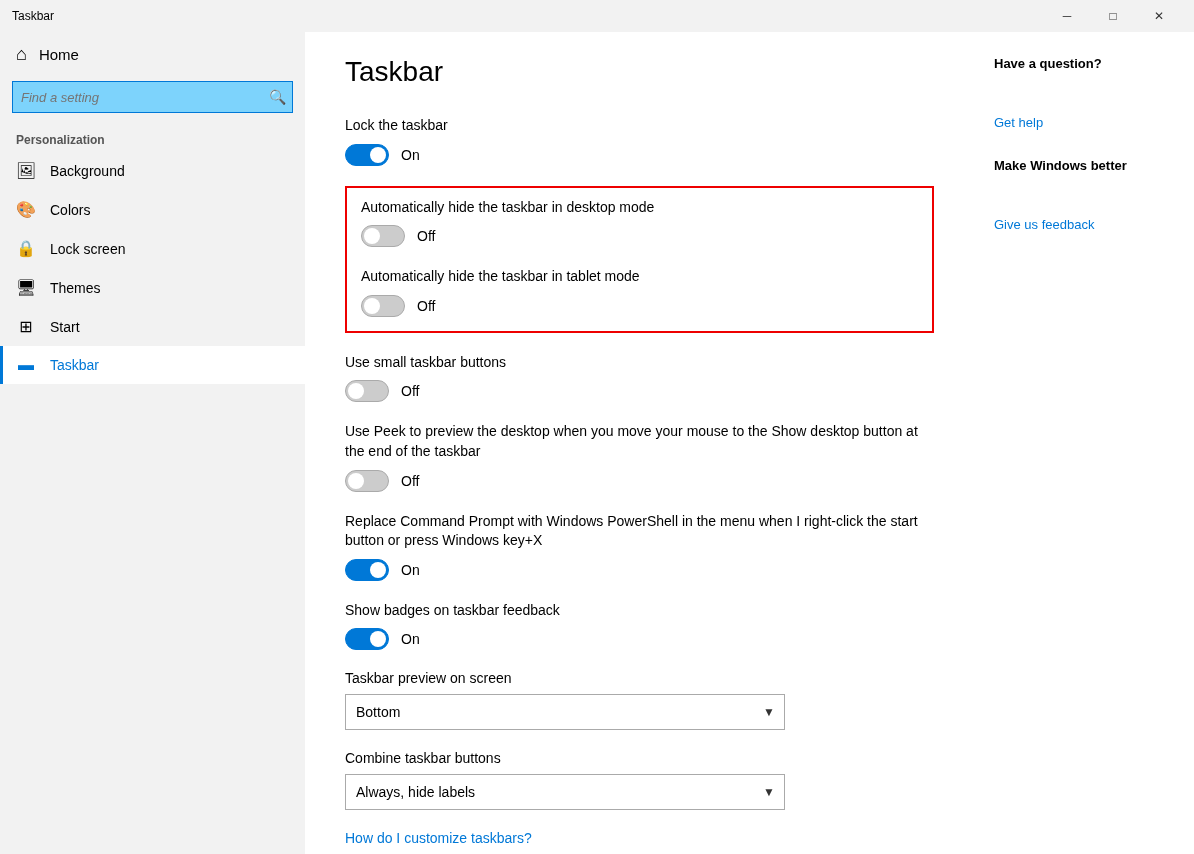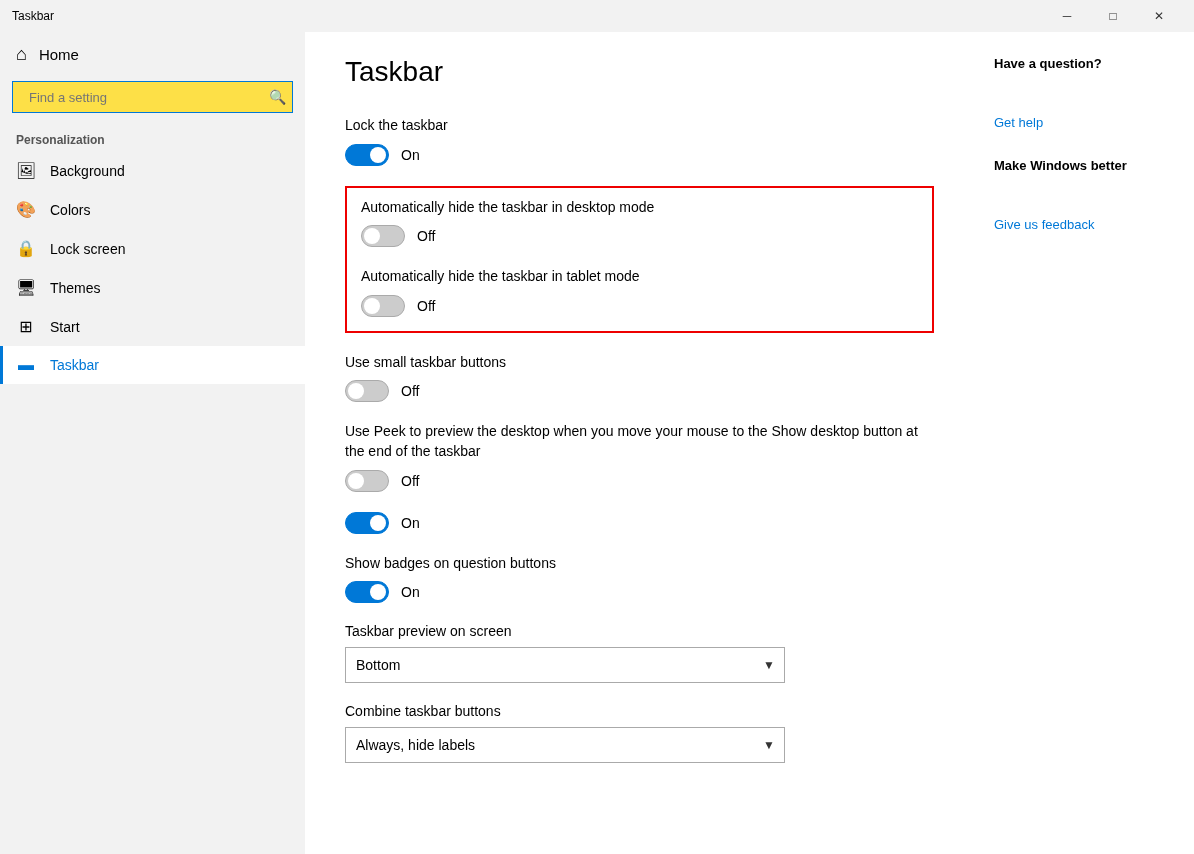--- a/index.html
+++ b/index.html
@@ -65,24 +65,25 @@
       font-size: 18px;
     }
     .search-box {
       margin: 4px 12px 12px 12px;
       position: relative;
     }
     .search-box input {
       width: 100%;
       height: 32px;
       border: 1.5px solid #0078d7;
-      background: #fde047;
-      padding: 0 30px 0 16px;
+      background: #7dd3fc;
+      padding: 0 30px 0 8px;
       font-size: 13px;
       outline: none;
+      font-style: italic;
     }
     .search-icon-btn {
       position: absolute;
       right: 6px;
       top: 50%;
       transform: translateY(-50%);
       background: none;
       border: none;
       cursor: pointer;
       color: #555;
@@ -349,28 +350,29 @@
 
     <div class="setting-item">
       <div class="setting-label">Use Peek to preview the desktop when you move your mouse to the Show desktop button at the end of the taskbar</div>
       <div class="toggle-row">
         <div class="toggle"></div>
         <span class="toggle-value">Off</span>
       </div>
     </div>
 
     <div class="setting-item">
+      <div class="setting-label">Replace Command Prompt with Windows PowerShell in the menu when I right-click the start button or press Windows key+X</div>
       <div class="toggle-row">
         <div class="toggle on"></div>
         <span class="toggle-value">On</span>
       </div>
     </div>
 
     <div class="setting-item">
-      <div class="setting-label">Show badges on question buttons</div>
+      <div class="setting-label">Show badges on taskbar feedback</div>
       <div class="toggle-row">
         <div class="toggle on"></div>
         <span class="toggle-value">On</span>
       </div>
     </div>
 
     <div class="dropdown-row">
       <div class="dropdown-label">Taskbar preview on screen</div>
       <div class="dropdown-wrapper">
         <select id="taskbar-location-select"><option>Bottom</option><option>Top</option><option>Left</option><option>Right</option></select>
@@ -379,20 +381,23 @@
     </div>
 
     <div class="dropdown-row">
       <div class="dropdown-label">Combine taskbar buttons</div>
       <div class="dropdown-wrapper">
         <select id="combine-buttons-select"><option>Always, hide labels</option><option>When taskbar is full</option><option>Never</option></select>
         <span class="dropdown-arrow">▼</span>
       </div>
     </div>
 
+    <div style="margin-top: 16px;">
+      <a class="help-link">How do I customize taskbars?</a>
+    </div>
   </div>
 
   <div class="right-panel">
     <div class="right-section">
       <div class="right-section-title">Have a question?</div>
       <a class="right-link">Get help</a>
     </div>
     <div class="right-section">
       <div class="right-section-title">Make Windows better</div>
       <a class="right-link">Give us feedback</a>

